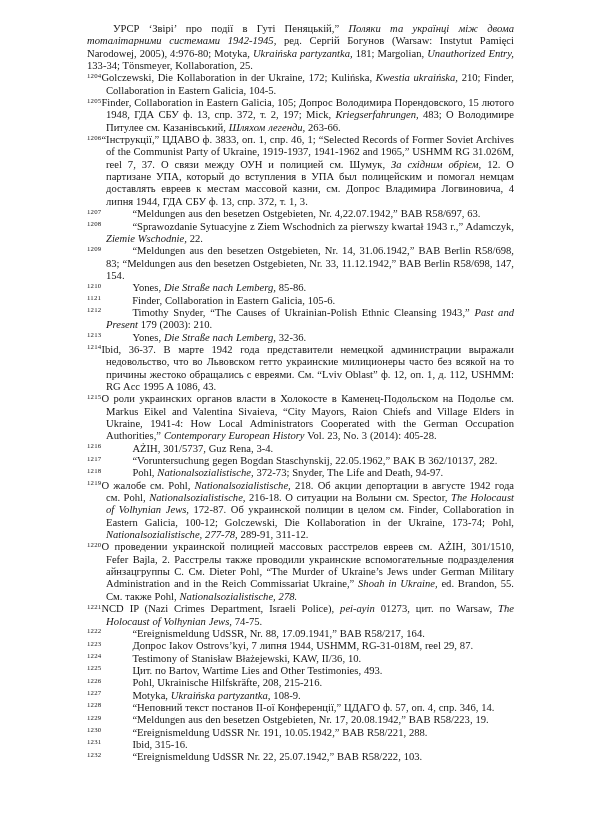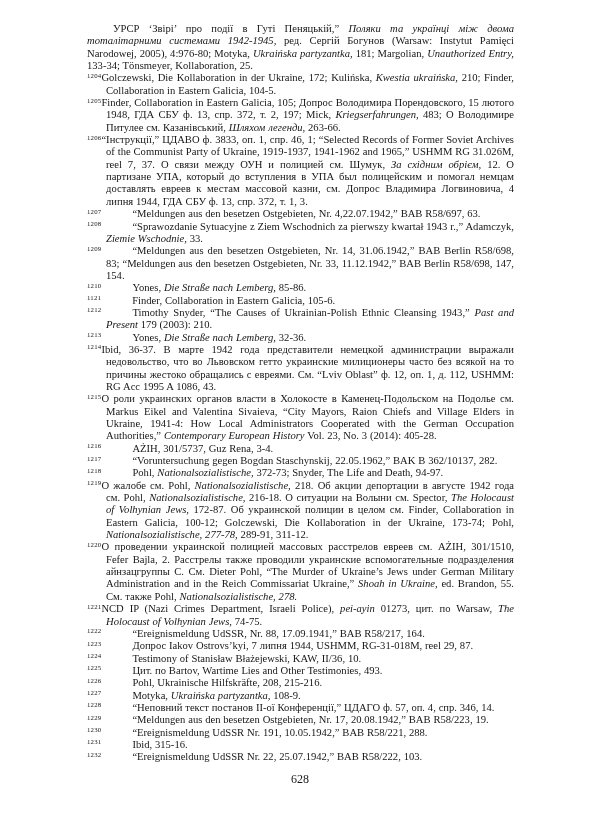--- a/index.html
+++ b/index.html
@@ -65,21 +65,21 @@
 </head>
 <body>
 
 <div class="page">
   <div class="notes">
       <p class="note continuation"><span>УРСР ‘Звірі’ про події в Гуті Пеняцькій,” </span><i>Поляки та українці між двома тоталітарними системами 1942-1945,</i><span> ред. Сергій Богунов (Warsaw: Instytut Pamięci Narodowej, 2005), 4:976-80; Motyka, </span><i>Ukraińska partyzantka,</i><span> 181; Margolian, </span><i>Unauthorized Entry,</i><span> 133-34; Tönsmeyer, Kollaboration, 25.</span></p>
       <p class="note attached"><sup>1204</sup><span>Golczewski, Die Kollaboration in der Ukraine, 172; Kulińska, </span><i>Kwestia ukraińska,</i><span> 210; Finder, Collaboration in Eastern Galicia, 104-5.</span></p>
       <p class="note attached"><sup>1205</sup><span>Finder, Collaboration in Eastern Galicia, 105; Допрос Володимира Порендовского, 15 лютого 1948, ГДА СБУ ф. 13, спр. 372, т. 2, 197; Mick, </span><i>Kriegserfahrungen,</i><span> 483; О Володимире Питулее см. Казанівський, </span><i>Шляхом легенди,</i><span> 263-66.</span></p>
       <p class="note attached"><sup>1206</sup><span>“Інструкції,” ЦДАВО ф. 3833, оп. 1, спр. 46, 1; “Selected Records of Former Soviet Archives of the Communist Party of Ukraine, 1919-1937, 1941-1962 and 1965,” USHMM RG 31.026M, reel 7, 37. О связи между ОУН и полицией см. Шумук, </span><i>За східним обрієм,</i><span> 12. О партизане УПА, который до вступления в УПА был полицейским и помогал немцам доставлять евреев к местам массовой казни, см. Допрос Владимира Логвиновича, 4 липня 1944, ГДА СБУ ф. 13, спр. 372, т. 1, 3.</span></p>
       <p class="note tab"><sup>1207</sup><span class="tabgap"></span><span>“Meldungen aus den besetzen Ostgebieten, Nr. 4,22.07.1942,” BAB R58/697, 63.</span></p>
-      <p class="note tab"><sup>1208</sup><span class="tabgap"></span><span>“Sprawozdanie Sytuacyjne z Ziem Wschodnich za pierwszy kwartał 1943 r.,” Adamczyk, </span><i>Ziemie Wschodnie,</i><span> 33.</span></p>
+      <p class="note tab"><sup>1208</sup><span class="tabgap"></span><span>“Sprawozdanie Sytuacyjne z Ziem Wschodnich za pierwszy kwartał 1943 r.,” Adamczyk, </span><i>Ziemie Wschodnie,</i><span> 22.</span></p>
       <p class="note tab"><sup>1209</sup><span class="tabgap"></span><span>“Meldungen aus den besetzen Ostgebieten, Nr. 14, 31.06.1942,” BAB Berlin R58/698, 83; “Meldungen aus den besetzen Ostgebieten, Nr. 33, 11.12.1942,” BAB Berlin R58/698, 147, 154.</span></p>
       <p class="note tab"><sup>1210</sup><span class="tabgap"></span><span>Yones, </span><i>Die Straße nach Lemberg,</i><span> 85-86.</span></p>
       <p class="note tab"><sup>1121</sup><span class="tabgap"></span><span>Finder, Collaboration in Eastern Galicia, 105-6.</span></p>
       <p class="note tab"><sup>1212</sup><span class="tabgap"></span><span>Timothy Snyder, “The Causes of Ukrainian-Polish Ethnic Cleansing 1943,” </span><i>Past and Present</i><span> 179 (2003): 210.</span></p>
       <p class="note tab"><sup>1213</sup><span class="tabgap"></span><span>Yones, </span><i>Die Straße nach Lemberg,</i><span> 32-36.</span></p>
       <p class="note attached"><sup>1214</sup><span>Ibid, 36-37. В марте 1942 года представители немецкой администрации выражали недовольство, что во Львовском гетто украинские милиционеры часто без всякой на то причины жестоко обращались с евреями. См. “Lviv Oblast” ф. 12, оп. 1, д. 112, USHMM: RG Acc 1995 A 1086, 43.</span></p>
       <p class="note attached"><sup>1215</sup><span>О роли украинских органов власти в Холокосте в Каменец-Подольском на Подолье см. Markus Eikel and Valentina Sivaieva, “City Mayors, Raion Chiefs and Village Elders in Ukraine, 1941-4: How Local Administrators Cooperated with the German Occupation Authorities,” </span><i>Contemporary European History</i><span> Vol. 23, No. 3 (2014): 405-28.</span></p>
       <p class="note tab"><sup>1216</sup><span class="tabgap"></span><span>AŻIH, 301/5737, Guz Rena, 3-4.</span></p>
       <p class="note tab"><sup>1217</sup><span class="tabgap"></span><span>“Voruntersuchung gegen Bogdan Staschynskij, 22.05.1962,” BAK B 362/10137, 282.</span></p>
       <p class="note tab"><sup>1218</sup><span class="tabgap"></span><span>Pohl, </span><i>Nationalsozialistische,</i><span> 372-73; Snyder, The Life and Death, 94-97.</span></p>
@@ -91,14 +91,13 @@
       <p class="note tab"><sup>1224</sup><span class="tabgap"></span><span>Testimony of Stanisław Błażejewski, KAW, II/36, 10.</span></p>
       <p class="note tab"><sup>1225</sup><span class="tabgap"></span><span>Цит. по Bartov, Wartime Lies and Other Testimonies, 493.</span></p>
       <p class="note tab"><sup>1226</sup><span class="tabgap"></span><span>Pohl, Ukrainische Hilfskräfte, 208, 215-216.</span></p>
       <p class="note tab"><sup>1227</sup><span class="tabgap"></span><span>Motyka, </span><i>Ukraińska partyzantka,</i><span> 108-9.</span></p>
       <p class="note tab"><sup>1228</sup><span class="tabgap"></span><span>“Неповний текст постанов II-ої Конференції,” ЦДАГО ф. 57, оп. 4, спр. 346, 14.</span></p>
       <p class="note tab"><sup>1229</sup><span class="tabgap"></span><span>“Meldungen aus den besetzen Ostgebieten, Nr. 17, 20.08.1942,” BAB R58/223, 19.</span></p>
       <p class="note tab"><sup>1230</sup><span class="tabgap"></span><span>“Ereignismeldung UdSSR Nr. 191, 10.05.1942,” BAB R58/221, 288.</span></p>
       <p class="note tab"><sup>1231</sup><span class="tabgap"></span><span>Ibid, 315-16.</span></p>
       <p class="note tab"><sup>1232</sup><span class="tabgap"></span><span>“Ereignismeldung UdSSR Nr. 22, 25.07.1942,” BAB R58/222, 103.</span></p>
     </div>
-  <div class="folio">628</div>
 </div>
 
 </body></html>

